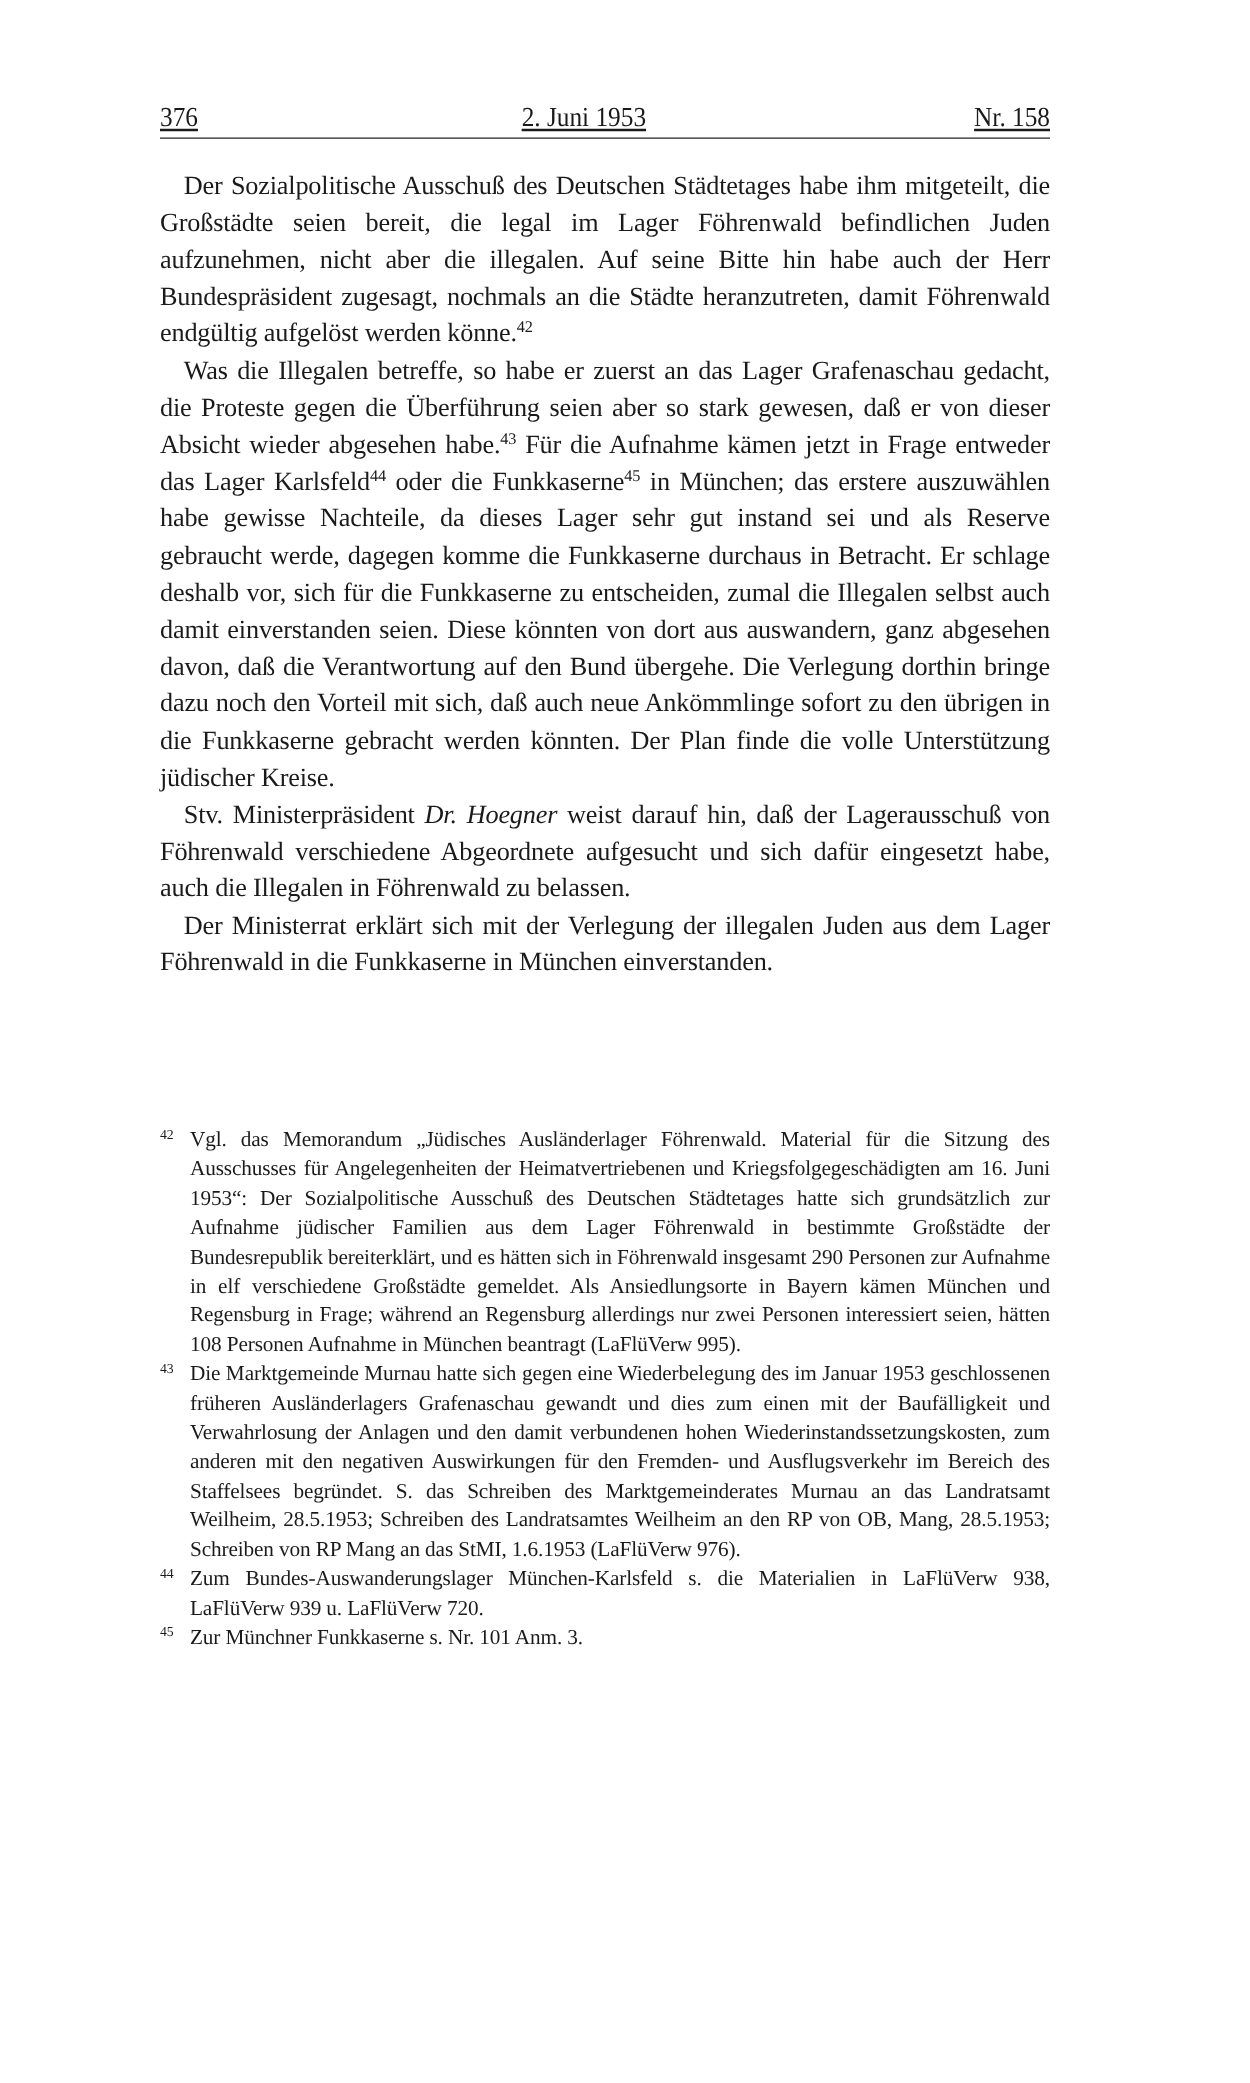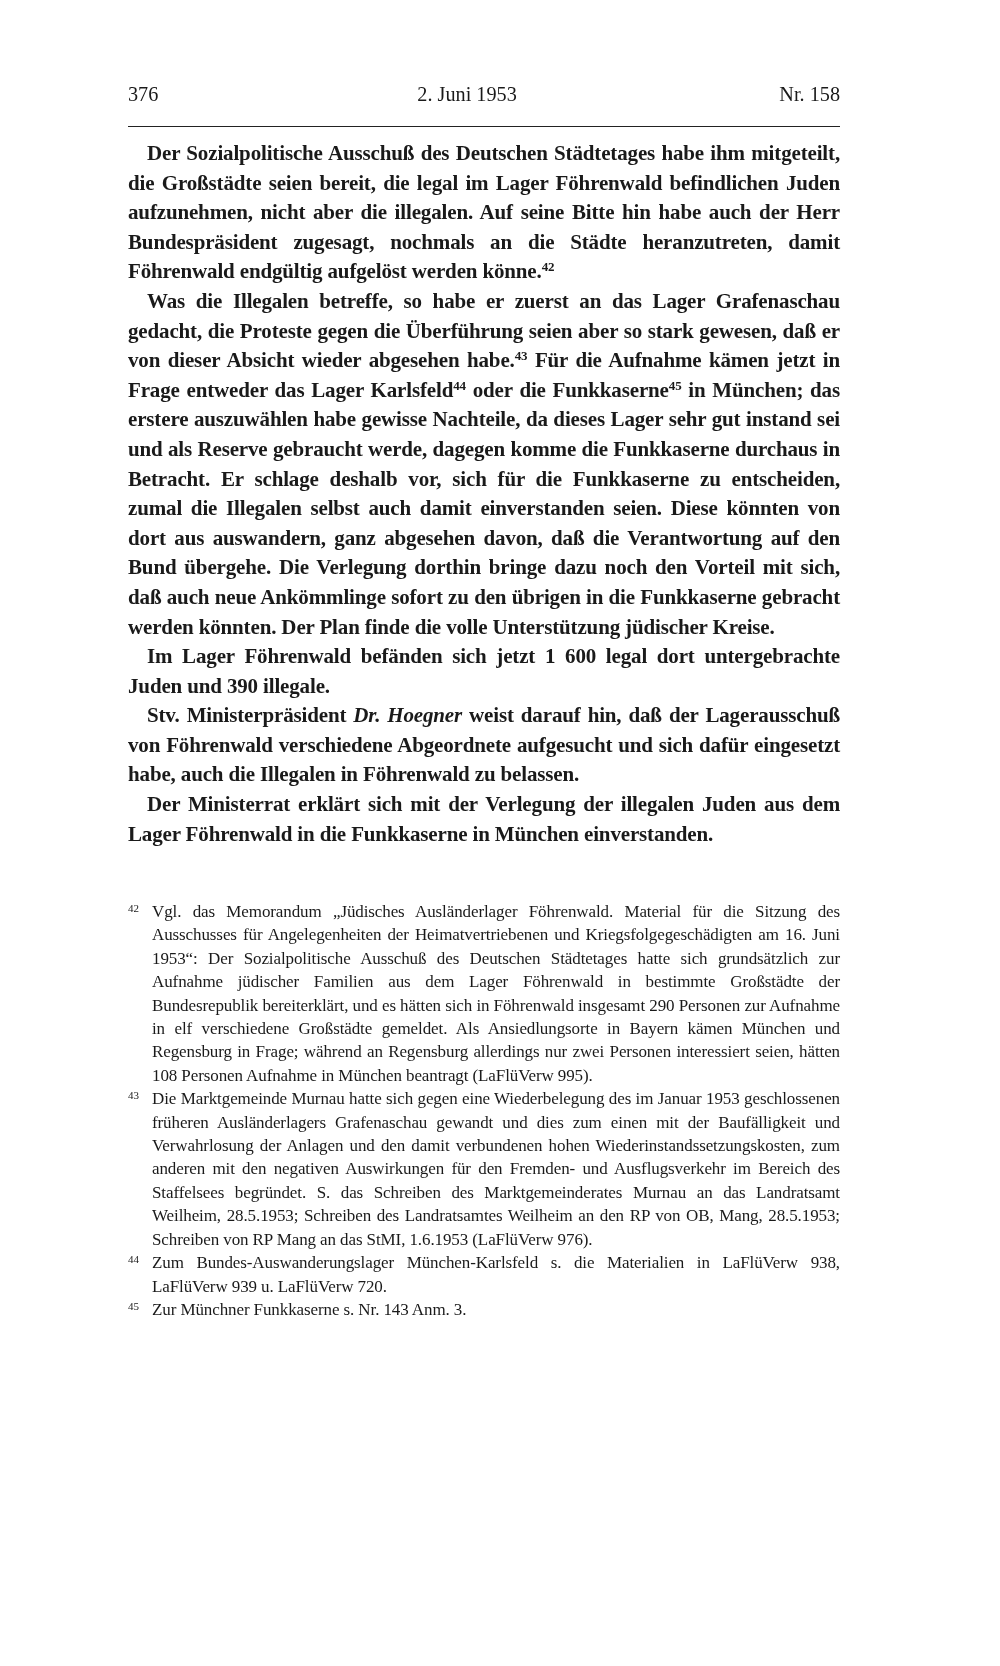--- a/index.html
+++ b/index.html
@@ -23,37 +23,37 @@
   }
   .running-head {
     position: relative;
     height: 28px;
     font-size: 22px;
     line-height: 28px;
     border-bottom: 1.2px solid #222;
     display: flex;
     justify-content: space-between;
     align-items: flex-end;
-    padding-bottom: 18px;
+    padding-bottom: 2px;
+    text-decoration: underline;
   }
   .running-head span {
     display: inline-block;
     transform: scaleX(0.92);
   }
   .running-head .left { transform-origin: left; }
   .running-head .right { transform-origin: right; }
   .body-text {
-    margin-top: 12px;
+    margin-top: 23px;
     font-size: 21px;
     line-height: 29.6px;
     text-align: justify;
     hyphens: manual;
     letter-spacing: -0.15px;
     word-spacing: 0px;
-    font-weight: bold;
   }
   .body-text p {
     margin: 0;
     text-indent: 19px;
   }
   .body-text sup, .footnotes .fn-body sup {
     font-size: 0.62em;
     line-height: 0;
     vertical-align: 0.55em;
   }
@@ -91,36 +91,35 @@
 <div class="page">
   <div class="running-head">
     <span class="left">376</span>
     <span class="center">2. Juni 1953</span>
     <span class="right">Nr. 158</span>
   </div>
 
   <div class="body-text" id="body-text">
     <p><span>Der Sozialpolitische Ausschuß des Deutschen Städtetages habe ihm mitgeteilt, die Großstädte seien bereit, die legal im Lager Föhrenwald befindlichen Juden aufzunehmen, nicht aber die illegalen. Auf seine Bitte hin habe auch der Herr Bundespräsident zugesagt, nochmals an die Städte heranzutreten, damit Föhrenwald endgültig aufgelöst werden könne.</span><sup>42</sup></p>
     <p><span>Was die Illegalen betreffe, so habe er zuerst an das Lager Grafenaschau gedacht, die Proteste gegen die Überführung seien aber so stark gewesen, daß er von dieser Absicht wieder abgesehen habe.</span><sup>43</sup><span> Für die Aufnahme kämen jetzt in Frage entweder das Lager Karlsfeld</span><sup>44</sup><span> oder die Funkkaserne</span><sup>45</sup><span> in München; das erstere auszuwählen habe gewisse Nachteile, da dieses Lager sehr gut instand sei und als Reserve gebraucht werde, dagegen komme die Funkkaserne durchaus in Betracht. Er schlage deshalb vor, sich für die Funkkaserne zu entscheiden, zumal die Illegalen selbst auch damit einverstanden seien. Diese könnten von dort aus auswandern, ganz abgesehen davon, daß die Verantwortung auf den Bund übergehe. Die Verlegung dorthin bringe dazu noch den Vorteil mit sich, daß auch neue Ankömmlinge sofort zu den übrigen in die Funkkaserne gebracht werden könnten. Der Plan finde die volle Unterstützung jüdischer Kreise.</span></p>
-    <p><span>Im Lager Föhrenwald befänden sich jetzt 1 600 legal dort untergebrachte Juden und 390 illegale.</span></p>
     <p><span>Stv. Ministerpräsident </span><em>Dr. Hoegner</em><span> weist darauf hin, daß der Lagerausschuß von Föhrenwald verschiedene Abgeordnete aufgesucht und sich dafür eingesetzt habe, auch die Illegalen in Föhrenwald zu belassen.</span></p>
     <p><span>Der Ministerrat erklärt sich mit der Verlegung der illegalen Juden aus dem Lager Föhrenwald in die Funkkaserne in München einverstanden.</span></p>
   </div>
 </div>
 
 <div class="footnotes">
   <div class="fn">
     <span class="fn-num">42</span>
     <span class="fn-body">Vgl. das Memorandum „Jüdisches Ausländerlager Föhrenwald. Material für die Sitzung des Ausschusses für Angelegenheiten der Heimatvertriebenen und Kriegsfolgegeschädigten am 16. Juni 1953“: Der Sozialpolitische Ausschuß des Deutschen Städtetages hatte sich grundsätzlich zur Aufnahme jüdischer Familien aus dem Lager Föhrenwald in bestimmte Großstädte der Bundesrepublik bereiterklärt, und es hätten sich in Föhrenwald insgesamt 290 Personen zur Aufnahme in elf verschiedene Großstädte gemeldet. Als Ansiedlungsorte in Bayern kämen München und Regensburg in Frage; während an Regensburg allerdings nur zwei Personen interessiert seien, hätten 108 Personen Aufnahme in München beantragt (LaFlüVerw 995).</span>
   </div>
   <div class="fn">
     <span class="fn-num">43</span>
     <span class="fn-body">Die Marktgemeinde Murnau hatte sich gegen eine Wiederbelegung des im Januar 1953 geschlossenen früheren Ausländerlagers Grafenaschau gewandt und dies zum einen mit der Baufälligkeit und Verwahrlosung der Anlagen und den damit verbundenen hohen Wiederinstandssetzungskosten, zum anderen mit den negativen Auswirkungen für den Fremden- und Ausflugsverkehr im Bereich des Staffelsees begründet. S. das Schreiben des Marktgemeinderates Murnau an das Landratsamt Weilheim, 28.5.1953; Schreiben des Landratsamtes Weilheim an den RP von OB, Mang, 28.5.1953; Schreiben von RP Mang an das StMI, 1.6.1953 (LaFlüVerw 976).</span>
   </div>
   <div class="fn">
     <span class="fn-num">44</span>
     <span class="fn-body">Zum Bundes-Auswanderungslager München-Karlsfeld s. die Materialien in LaFlüVerw 938, LaFlüVerw 939 u. LaFlüVerw 720.</span>
   </div>
   <div class="fn">
     <span class="fn-num">45</span>
-    <span class="fn-body">Zur Münchner Funkkaserne s. Nr. 143 Anm. 3.</span>
+    <span class="fn-body">Zur Münchner Funkkaserne s. Nr. 101 Anm. 3.</span>
   </div>
 </div>
 
 </body></html>

